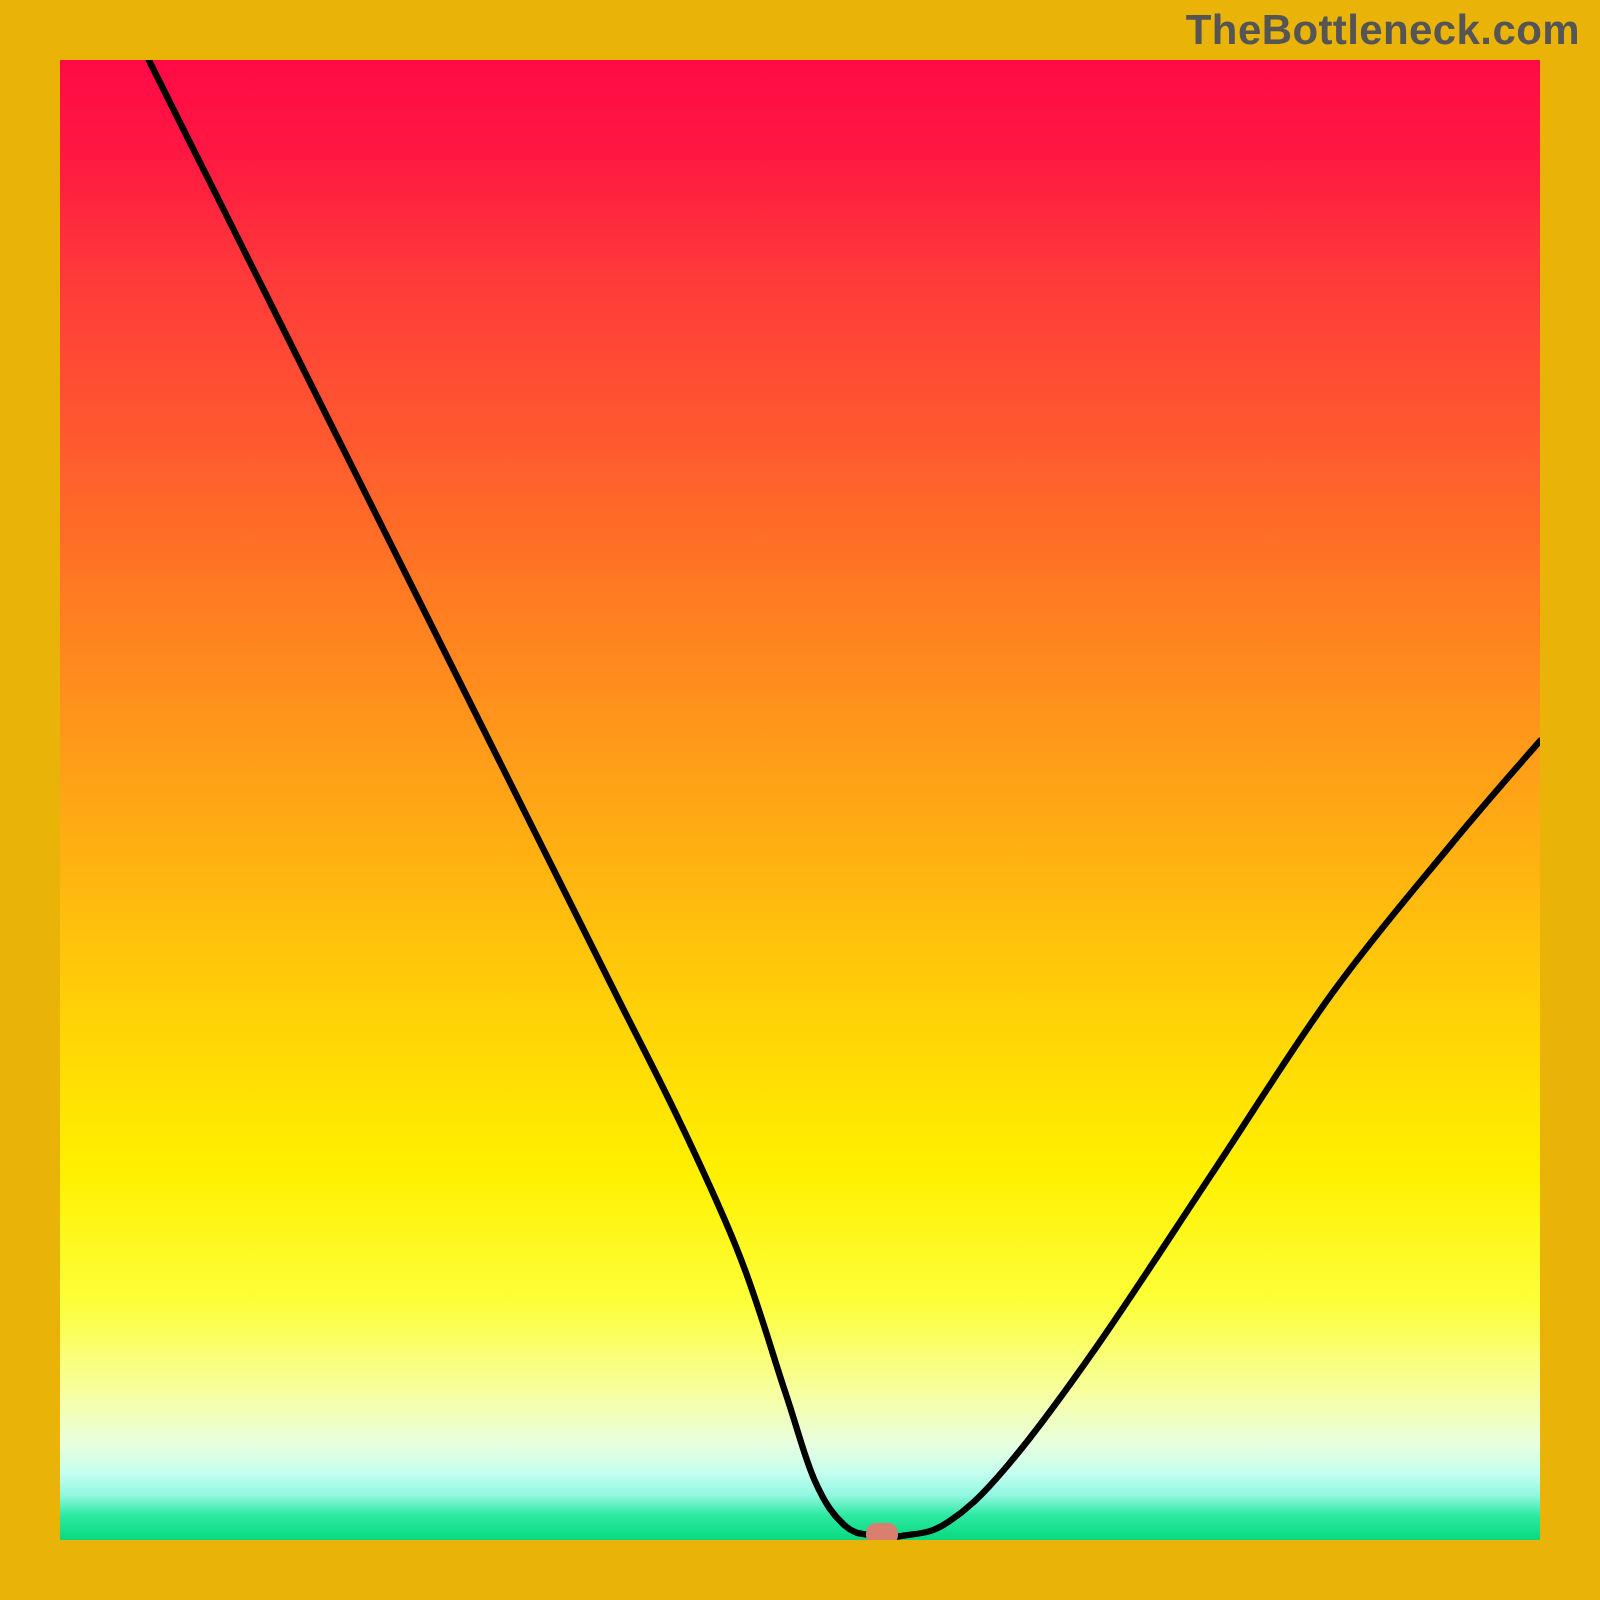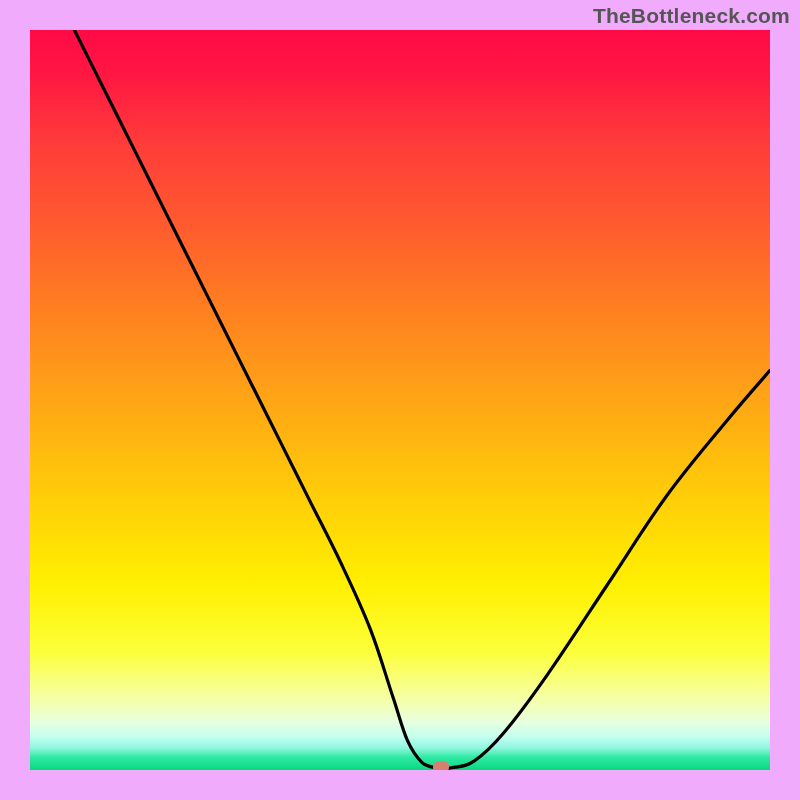--- a/index.html
+++ b/index.html
@@ -8,21 +8,21 @@
     width: 800px;
     height: 800px;
     background: #000;
     overflow: hidden;
     font-family: Arial, Helvetica, sans-serif;
   }
   .frame {
     position: relative;
     width: 800px;
     height: 800px;
-    background: #f0abfc;
+    background: #eab308;
   }
   .watermark {
     position: absolute;
     top: 4px;
     right: 10px;
     color: #555;
     font-size: 21px;
     font-weight: 600;
     letter-spacing: 0.2px;
     z-index: 3;

